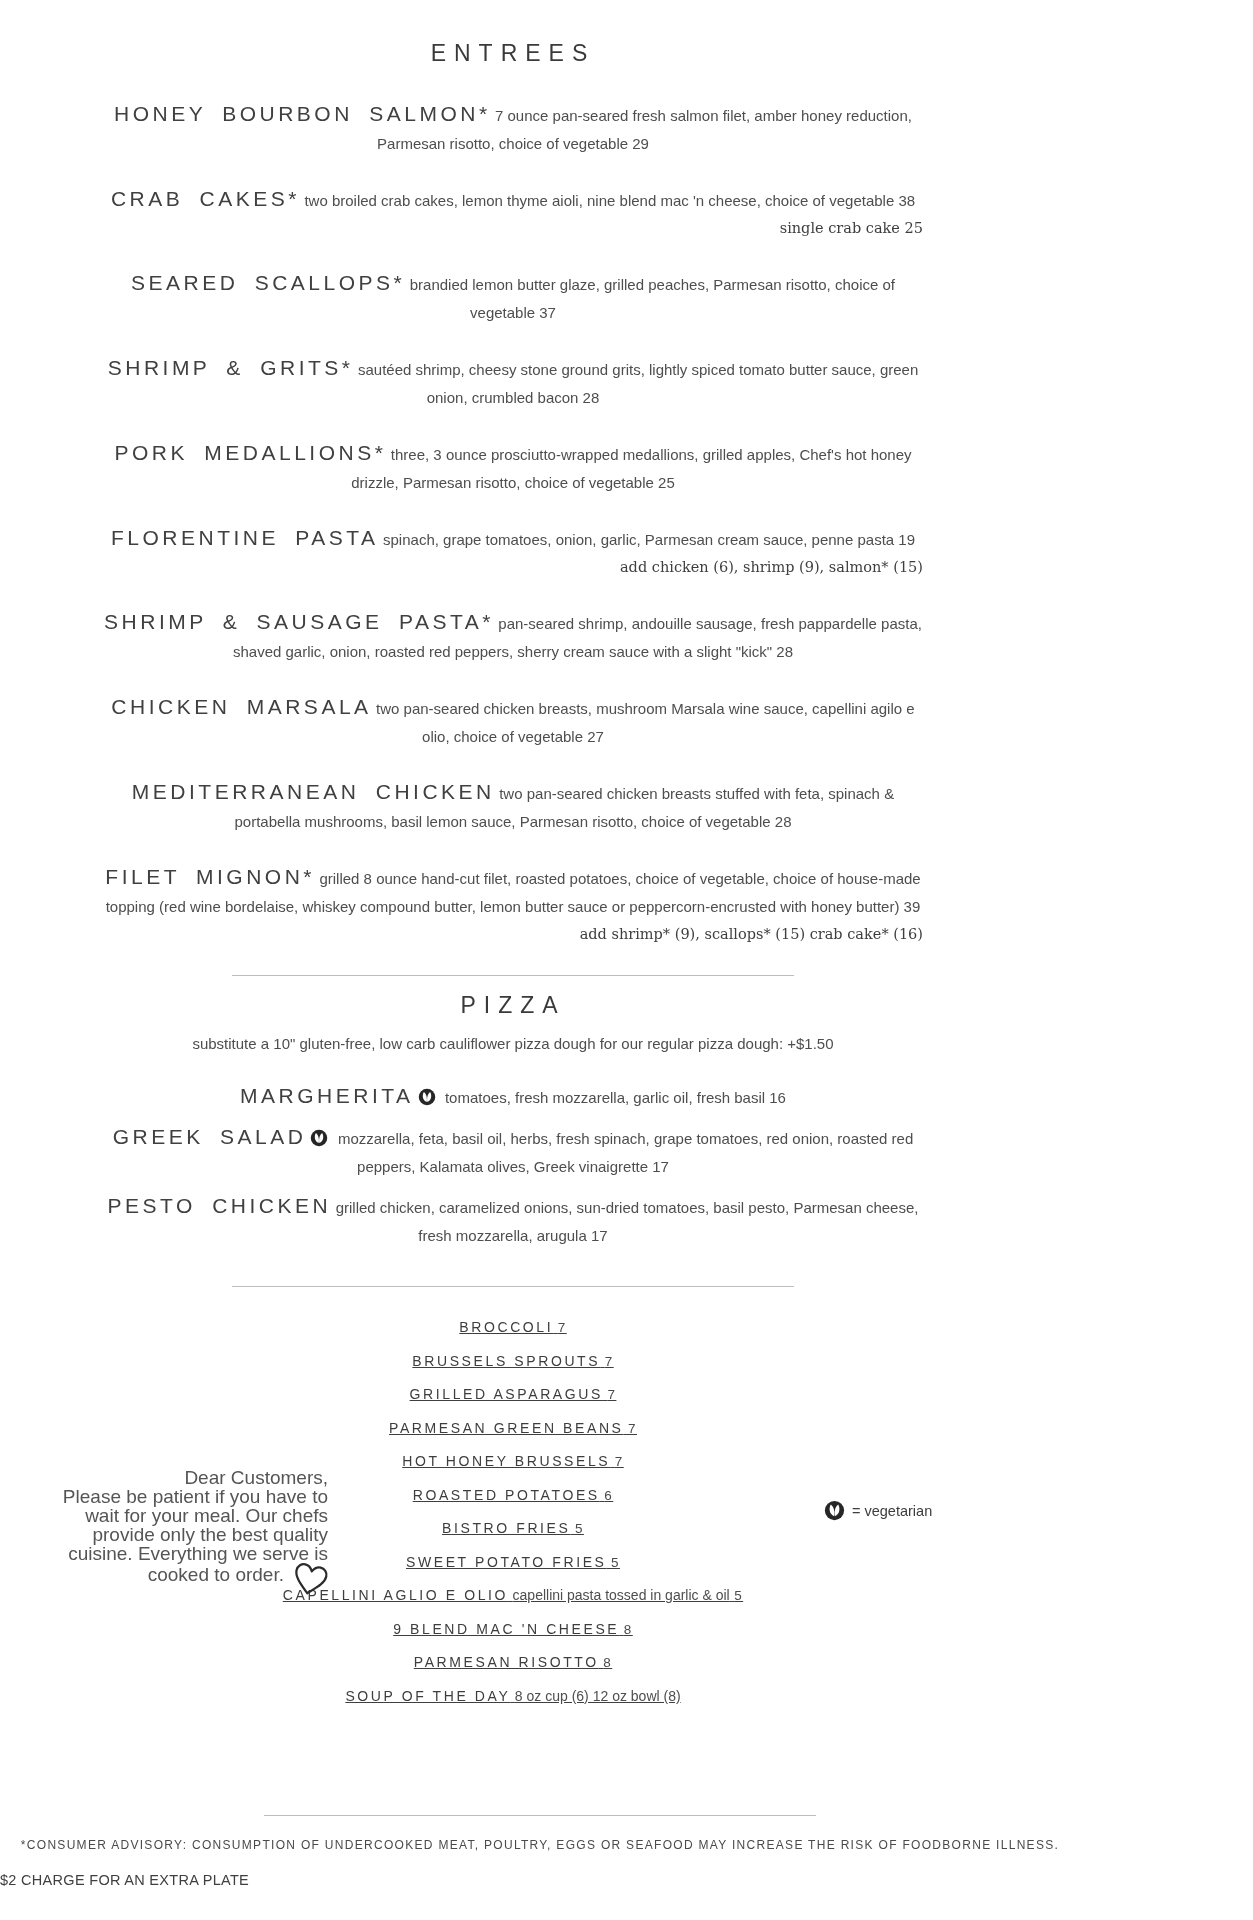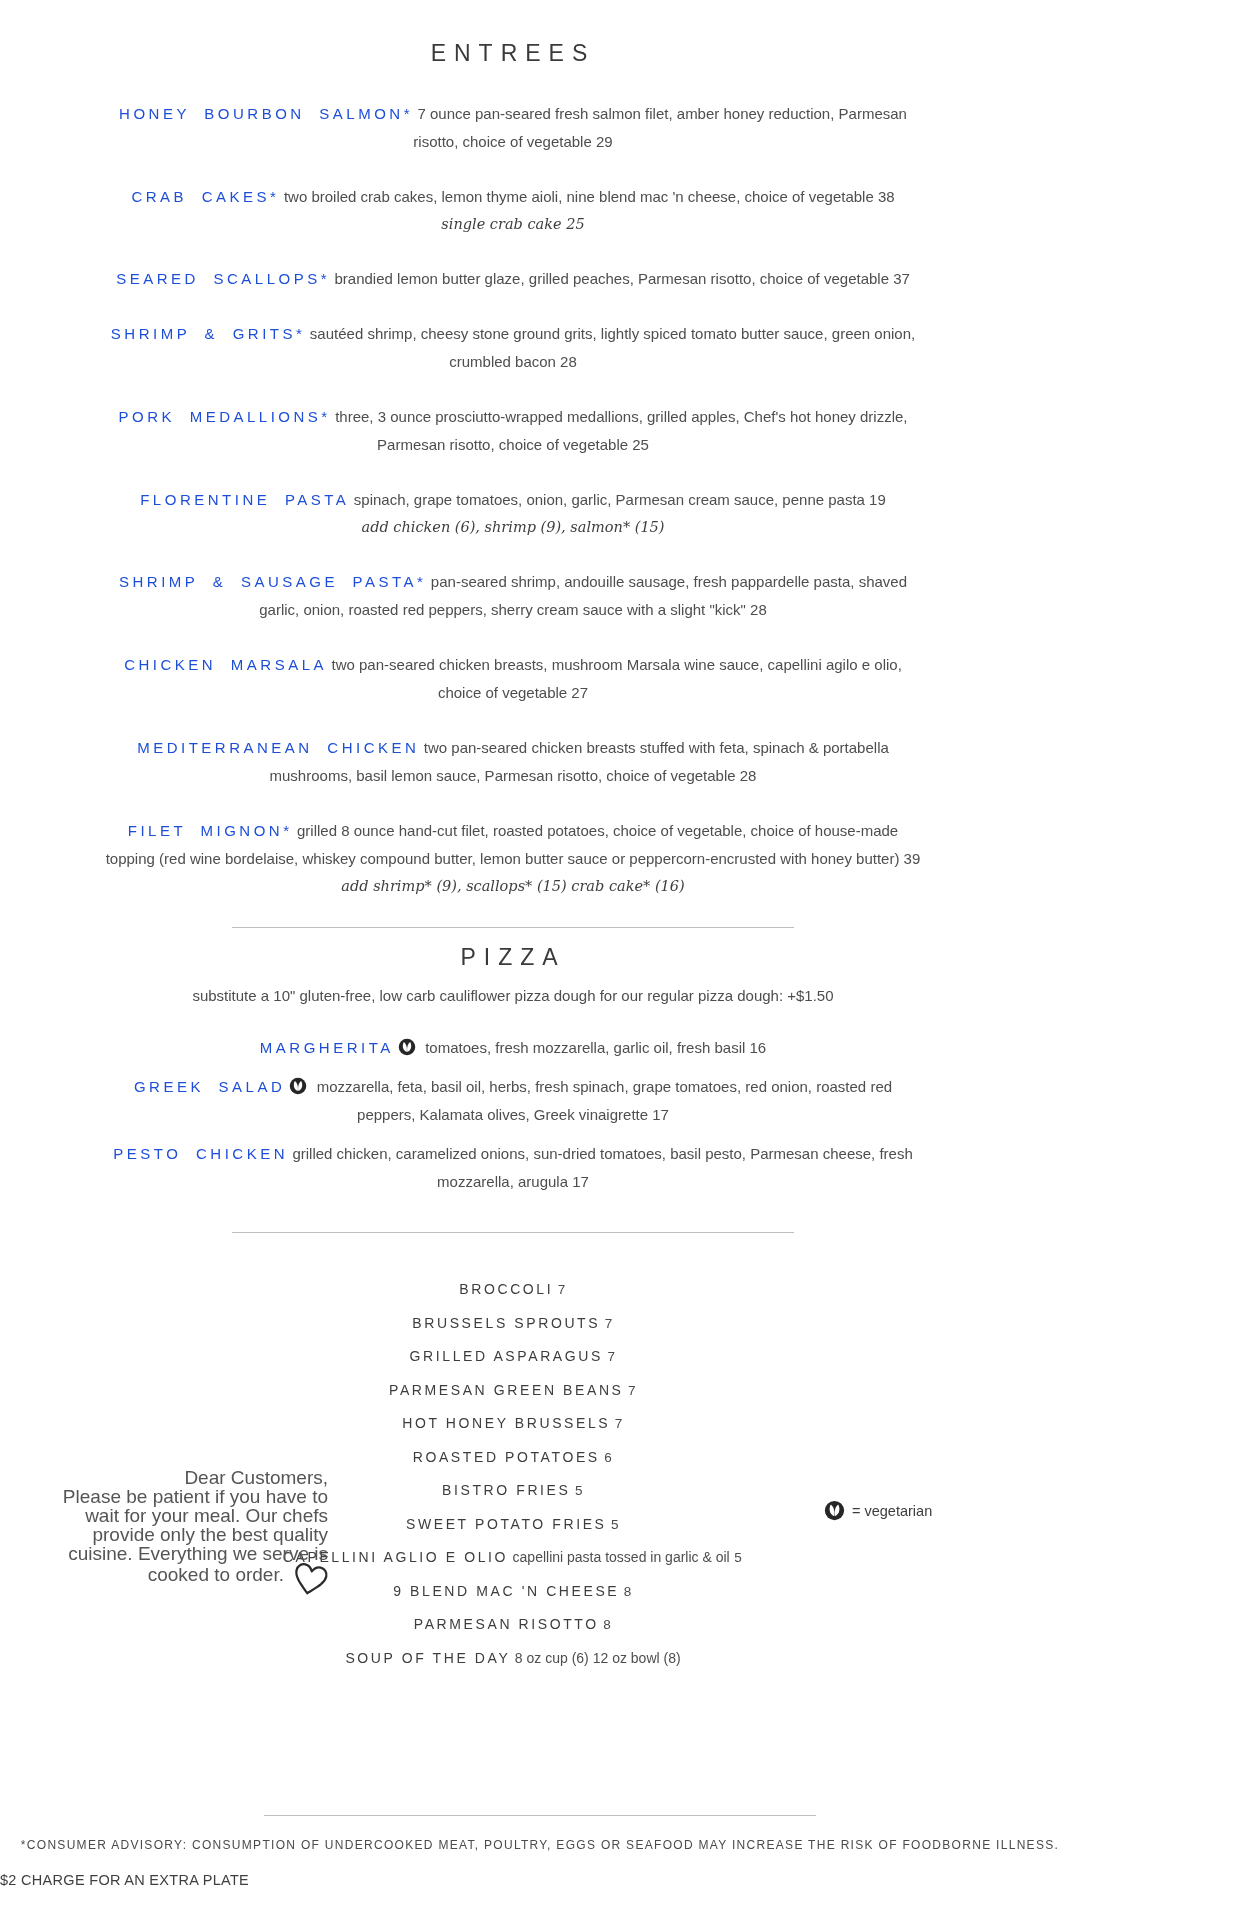--- a/index.html
+++ b/index.html
@@ -5,31 +5,31 @@
   html,body{margin:0;padding:0;background:#ffffff;}
   .page{position:relative;width:1253px;height:1920px;background:#ffffff;overflow:hidden;
         font-family:"Liberation Sans",sans-serif;color:#3f3f3f;}
   .col{position:absolute;left:103px;top:0;width:820px;text-align:center;}
   .sec-title{font-size:23px;font-weight:400;letter-spacing:8px;color:#3a3a3a;margin:0;line-height:30px;}
   .title-entrees{margin-top:38px;}
   .title-pizza{margin-top:14px;}
   .title-sides{margin-top:11px;}
   .items-entrees{margin-top:32px;}
   .entree{margin-bottom:27px;line-height:28px;}
-  .iname{font-size:15px;letter-spacing:3.5px;word-spacing:7px;color:#1d4ed8;margin-top:43px;}
+  .iname{font-size:21px;letter-spacing:3.5px;word-spacing:7px;color:#404040;margin-top:43px;}
   .idesc{font-size:15px;color:#4e4e4e;}
-  .inote{font-family:"DejaVu Serif",serif;font-style:italic;font-size:14.5px;color:#3e3e3e;line-height:27px;margin:0;}
+  .inote{font-family:"DejaVu Serif",serif;font-size:14.5px;color:#3e3e3e;line-height:27px;margin:0;text-align:right;}
   .divider{height:1px;background:#bdbdbd;width:562px;margin:0 auto;}
   .divider-1{margin-top:27px;}
   .divider-2{margin-top:36px;}
   .subtitle{font-size:15px;color:#4e4e4e;margin:14px 0 0;line-height:20px;}
   .items-pizza{margin-top:28px;}
   .pizza-item{margin-bottom:11px;line-height:28px;}
   .veg{display:inline-block;width:18px;height:18px;vertical-align:-3px;margin:0 5px 0 4px;}
-  .items-sides{margin-top:40px;}
+  .items-sides{margin-top:24px;text-decoration:underline;}
   .side-row{margin:0;line-height:32.5px;}
   .sname{font-size:14px;letter-spacing:2.6px;color:#3d3d3d;}
   .sprice{font-size:13.5px;letter-spacing:1.5px;color:#4a4a4a;}
   .sdesc{font-size:14px;color:#4e4e4e;}
   .customer-note{position:absolute;left:52px;top:1468px;width:276px;text-align:right;
                  font-size:19px;color:#555555;line-height:19px;}
   .heart{display:inline-block;width:36px;height:34px;vertical-align:-16px;margin-left:8px;transform:rotate(12deg);}
   .legend{position:absolute;left:820px;top:1500px;display:flex;align-items:center;gap:2px;
           font-size:14.5px;color:#3d3d3d;}
   .legend .veg-lg{width:21px;height:21px;}

